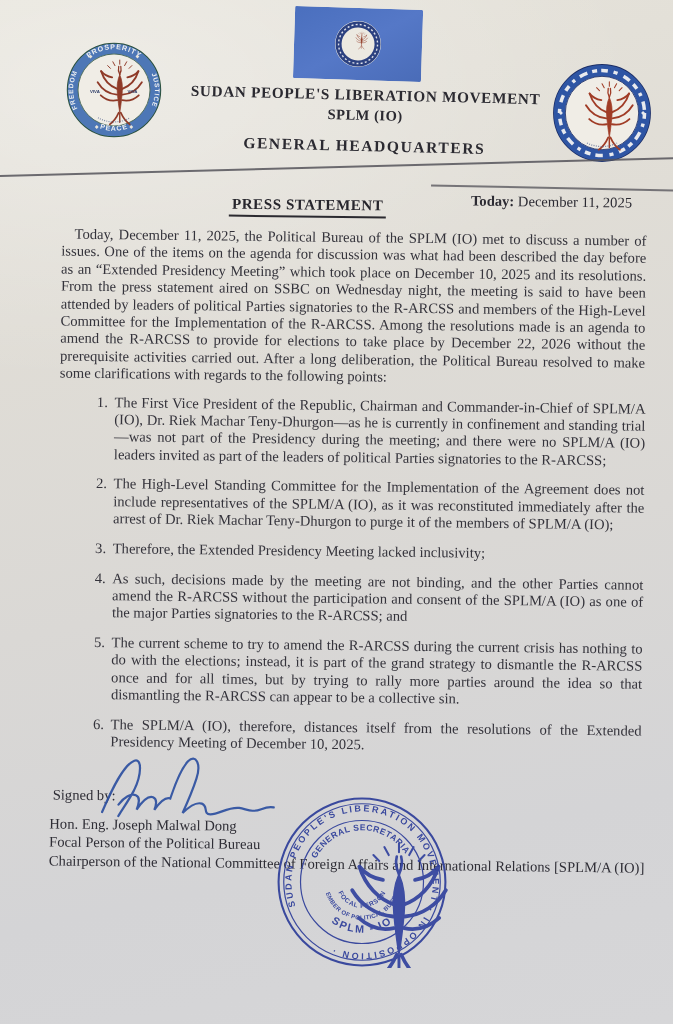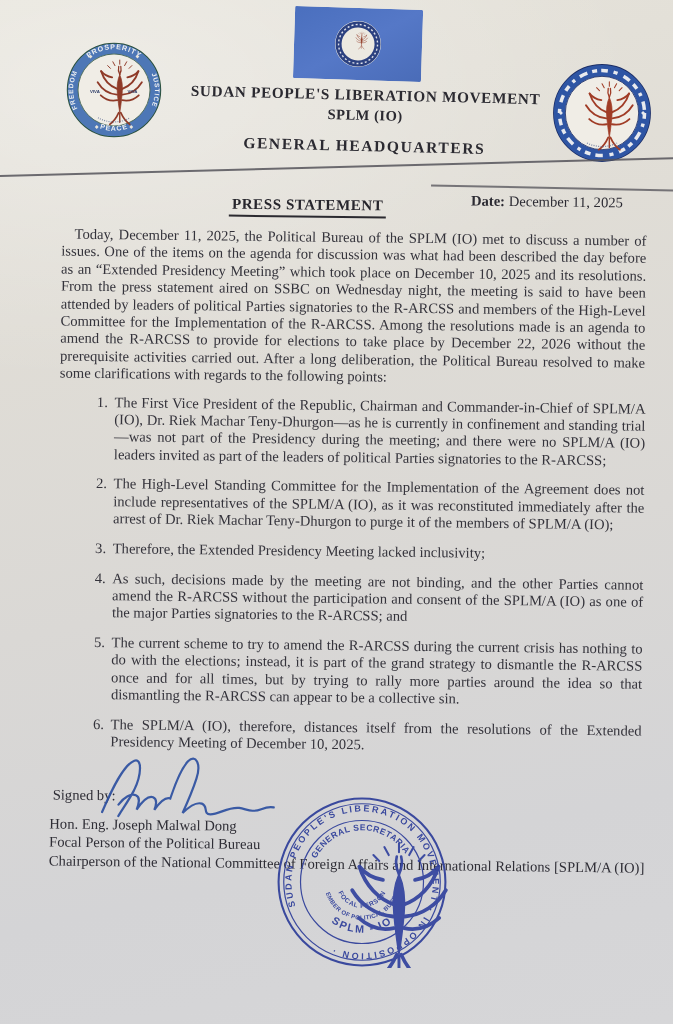--- a/index.html
+++ b/index.html
@@ -159,21 +159,21 @@
     <div class="hq">GENERAL HEADQUARTERS</div>
   </div>
 
   <div class="hr-full"></div>
   <div class="hr-short"></div>
 
   <div class="content">
     <div class="ps-row">
       <div class="press-title">PRESS STATEMENT</div>
       <div class="date-line">
-        <span class="date-label">Date:</span>
+        <span class="date-label">Today:</span>
         <span>December 11, 2025</span>
       </div>
     </div>
 
     <p class="intro">Today, December 11, 2025, the Political Bureau of the SPLM (IO) met to discuss a number of issues. One of the items on the agenda for discussion was what had been described the day before as an “Extended Presidency Meeting” which took place on December 10, 2025 and its resolutions. From the press statement aired on SSBC on Wednesday night, the meeting is said to have been attended by leaders of political Parties signatories to the R-ARCSS and members of the High-Level Committee for the Implementation of the R-ARCSS. Among the resolutions made is an agenda to amend the R-ARCSS to provide for elections to take place by December 22, 2026 without the prerequisite activities carried out. After a long deliberation, the Political Bureau resolved to make some clarifications with regards to the following points:</p>
 
     <ol class="points">
       <li>The First Vice President of the Republic, Chairman and Commander-in-Chief of SPLM/A (IO), Dr. Riek Machar Teny-Dhurgon—as he is currently in confinement and standing trial—was not part of the Presidency during the meeting; and there were no SPLM/A (IO) leaders invited as part of the leaders of political Parties signatories to the R-ARCSS;</li>
       <li>The High-Level Standing Committee for the Implementation of the Agreement does not include representatives of the SPLM/A (IO), as it was reconstituted immediately after the arrest of Dr. Riek Machar Teny-Dhurgon to purge it of the members of SPLM/A (IO);</li>
       <li>Therefore, the Extended Presidency Meeting lacked inclusivity;</li>

